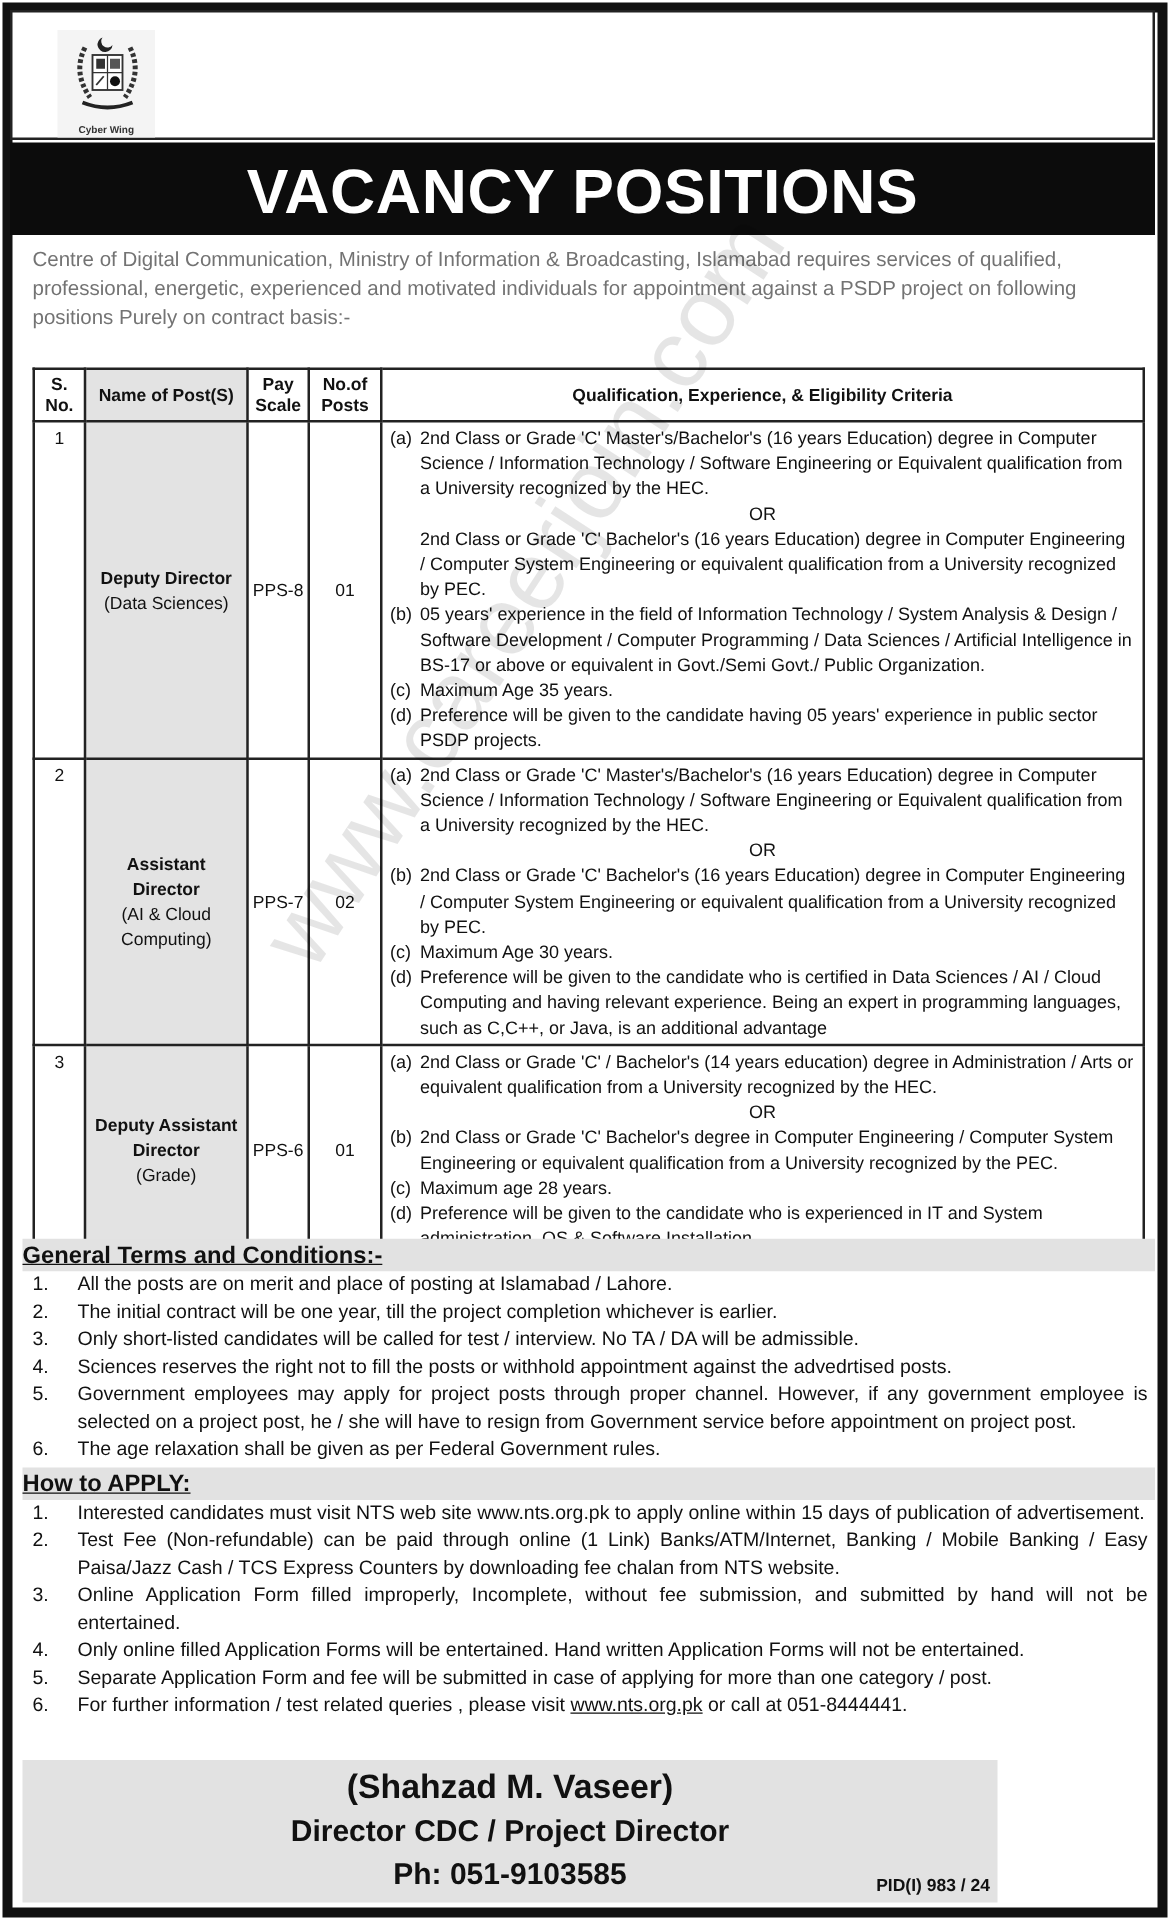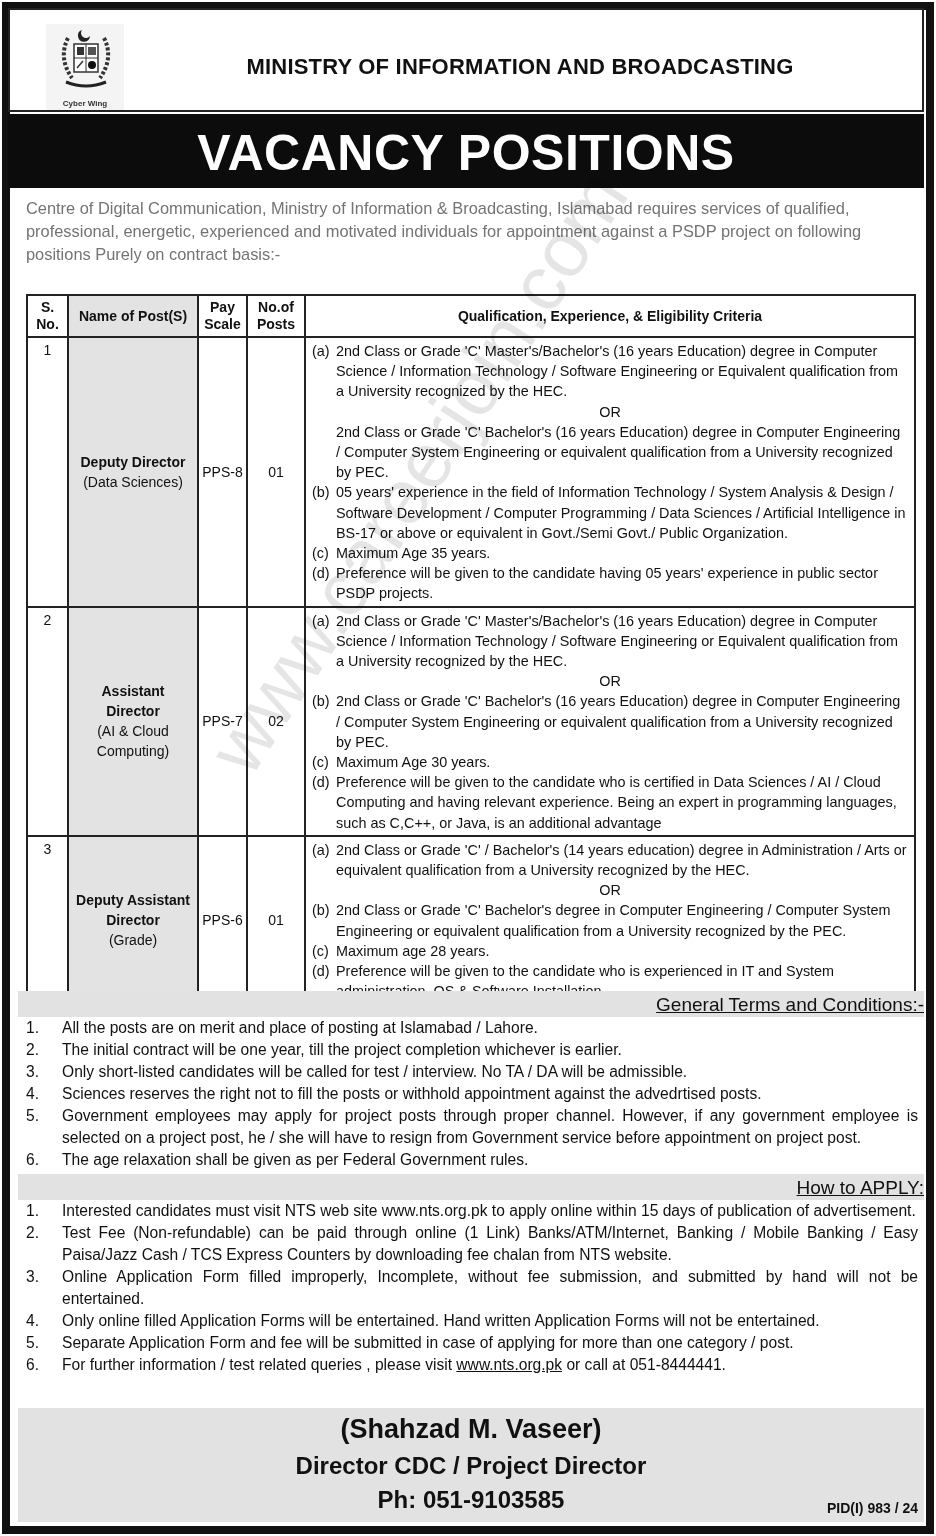--- a/index.html
+++ b/index.html
@@ -48,33 +48,33 @@
   table.vac td.posts { width: 58px; text-align: center; vertical-align: middle; }
   table.vac td.crit { padding: 3px 6px 2px 6px; line-height: 20.2px; font-size: 14.4px; }
   .crit-item { display: flex; }
   .crit-label { flex: 0 0 24px; }
   .crit-text { flex: 1; }
   .crit-or { text-align: center; display: block; }
   .crit-cont { padding-left: 24px; display: block; }
   .pname { font-weight: bold; }
   .section-head {
     position: absolute; left: 18px; width: 906px; height: 26px;
-    background: #e2e2e2; text-align: right; font-weight: normal;
+    background: #e2e2e2; text-align: left; font-weight: bold;
     font-size: 19px; line-height: 28px;
   }
   .section-head span { text-decoration: underline; }
   .list {
     position: absolute; left: 26px; width: 892px; font-size: 15.6px; line-height: 22px;
   }
   .list .li { display: flex; }
   .list .num { flex: 0 0 36px; }
   .list .txt { flex: 1; text-align: justify; }
   .list .txt u { text-decoration: underline; }
   .footer {
-    position: absolute; left: 18px; top: 1408px; width: 906px; height: 114px;
+    position: absolute; left: 18px; top: 1408px; width: 780px; height: 114px;
     background: #e2e2e2; text-align: center;
   }
   .sig-name { position: absolute; left: 0; width: 100%; top: 6px; font-size: 27px; font-weight: bold; }
   .sig-title { position: absolute; left: 0; width: 100%; top: 44px; font-size: 24px; font-weight: bold; }
   .sig-phone { position: absolute; left: 0; width: 100%; top: 78px; font-size: 24px; font-weight: bold; }
   .pid { position: absolute; right: 6px; bottom: 6px; font-size: 14px; font-weight: bold; }
   .watermark {
     position: absolute; left: 190px; top: 740px; font-size: 78px; color: rgba(0,0,0,0.10);
     transform: rotate(-57deg); transform-origin: left top; white-space: nowrap; pointer-events: none;
     font-family: "Liberation Sans", sans-serif;
@@ -95,21 +95,20 @@
       <rect x="31" y="23" width="7" height="8" fill="#333"></rect>
       <rect x="42" y="23" width="8" height="8" fill="#555"></rect>
       <circle cx="46" cy="41" r="4" fill="#111"></circle>
       <path d="M31 44 l6 -7" stroke="#333" stroke-width="1.5"></path>
       <path d="M22 14 q-10 20 4 40" fill="none" stroke="#333" stroke-width="4" stroke-dasharray="3 2"></path>
       <path d="M58 14 q10 20 -4 40" fill="none" stroke="#333" stroke-width="4" stroke-dasharray="3 2"></path>
       <path d="M20 58 q20 8 40 0" fill="none" stroke="#222" stroke-width="3"></path>
     </svg>
     <div class="logo-caption">Cyber Wing</div>
   </div>
-  <div class="hline" style="top:44px;">MINISTRY OF INFORMATION AND BROADCASTING</div>
 </div>
 
 <div class="banner">VACANCY POSITIONS</div>
 
 <div class="intro">Centre of Digital Communication, Ministry of Information &amp; Broadcasting, Islamabad requires services of qualified, professional, energetic, experienced and motivated individuals for appointment against a PSDP project on following positions Purely on contract basis:-</div>
 
 <table class="vac">
   <thead>
     <tr>
       <th>S. No.</th>

